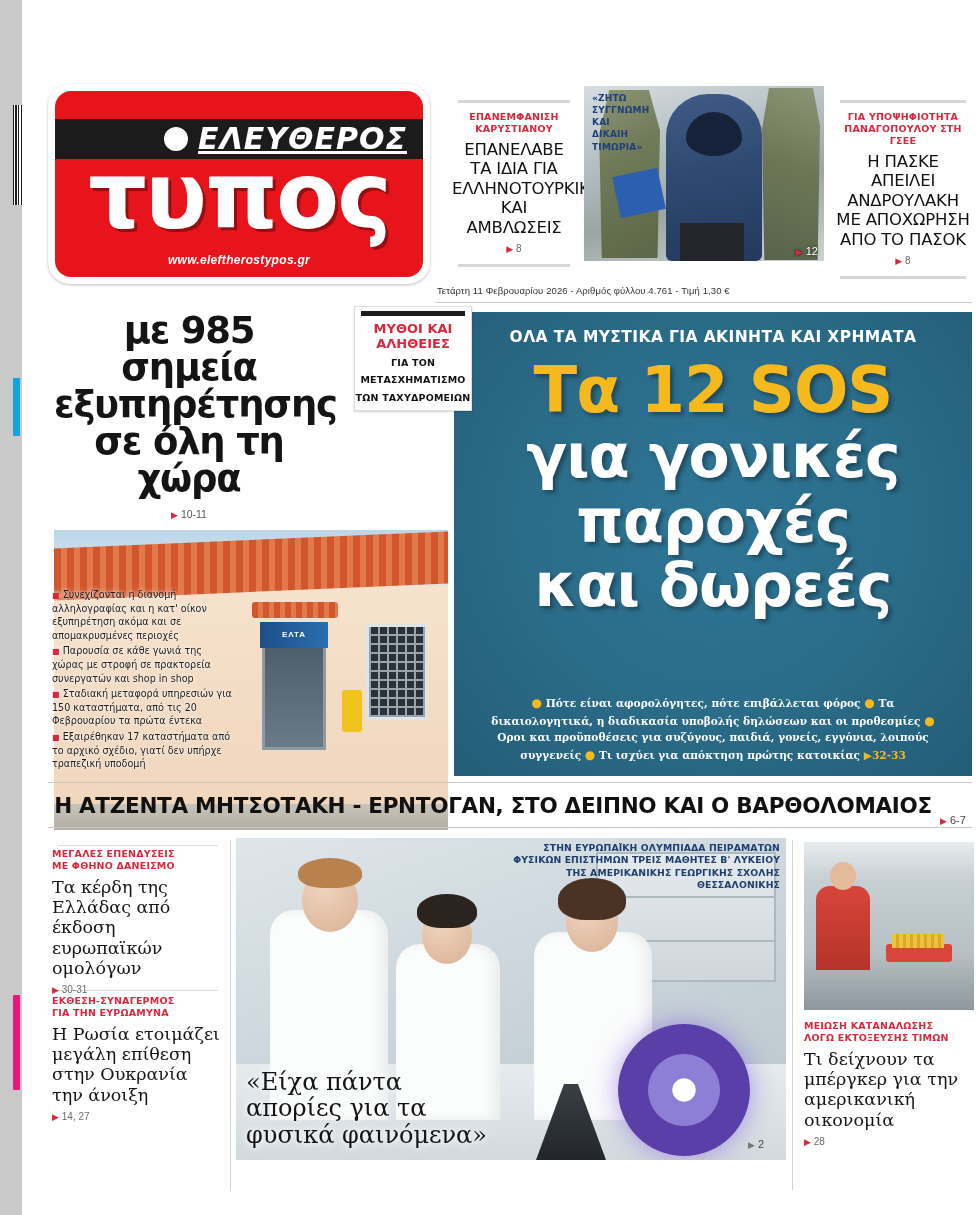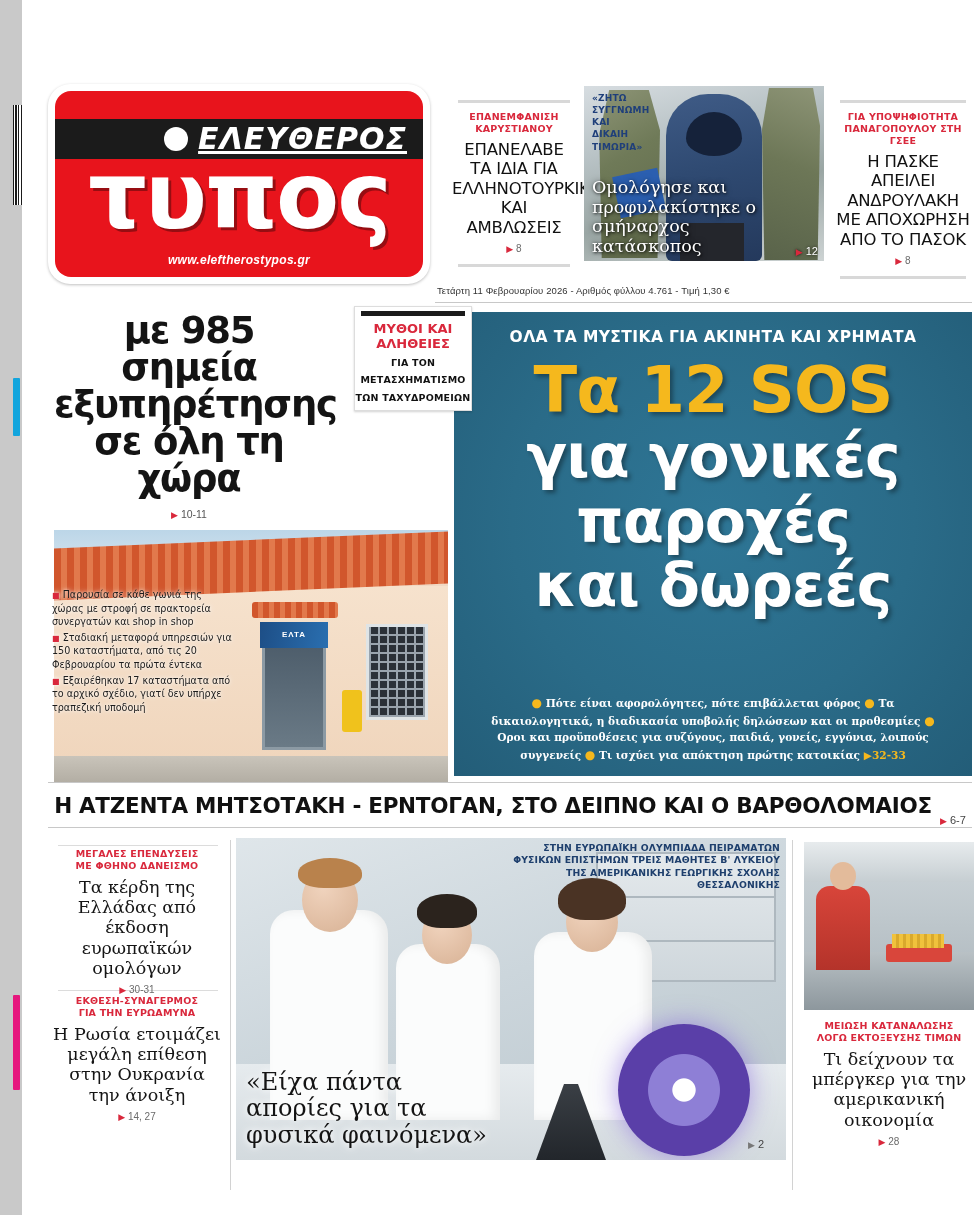--- a/index.html
+++ b/index.html
@@ -192,21 +192,21 @@
     font-family: "DejaVu Sans", sans-serif;
   }
   #myths-box .t2 {
     color: #111; font-size: 9.5px; font-weight: 700; line-height: 1.3;
     margin-top: 5px; letter-spacing: .2px;
     font-family: "DejaVu Sans", sans-serif;
   }
 
   
   #elta-photo {
-    position: absolute; left: 32px; top: 530px; width: 394px; height: 252px;
+    position: absolute; left: 32px; top: 530px; width: 394px; height: 300px;
     overflow: hidden;
     background: linear-gradient(#bcd6e8 0%, #d9e6ef 18%, #f0d9c4 19%, #f4e0cb 100%);
   }
   #elta-photo .roof {
     position: absolute; left: 0; top: 10px; width: 100%; height: 52px;
     background: repeating-linear-gradient(90deg,#d1562c 0 7px,#e2794c 7px 13px);
     transform: skewY(-2.5deg);
   }
   #elta-photo .wall {
     position: absolute; left: 0; top: 56px; width: 100%; bottom: 24px;
@@ -287,21 +287,21 @@
   }
   #agenda-text {
     color: #111; font-size: 21.5px; font-weight: 700; letter-spacing: -.3px;
     font-family: "DejaVu Sans", sans-serif;
   }
   #agenda-pageref { font-size: 11px; color: #444; margin-top: 30px; }
   #agenda-pageref .tri { color: #d9283c; font-size: 9px; }
   #rule-agenda-bot { left: 26px; top: 827px; width: 924px; height: 1px; }
 
   
-  .bot-teaser { position: absolute; text-align: center; }
+  .bot-teaser { position: absolute; }
   .bot-kicker {
     color: #d9283c; font-size: 9.5px; font-weight: 700; line-height: 1.3;
     letter-spacing: .2px; font-family: "DejaVu Sans", sans-serif;
   }
   .bot-head {
     color: #151515; font-size: 17.5px; line-height: 1.16; margin-top: 4px;
     font-family: "DejaVu Serif", serif;
   }
   #teaser-bonds  { left: 30px; top: 848px;  width: 170px; }
   #teaser-russia { left: 30px; top: 995px;  width: 170px; }
@@ -445,21 +445,20 @@
 
   <div id="photo-spy">
     <div class="soldier-l"></div>
     <div class="hooded">
         <div class="hood-face"></div>
       </div>
     <div class="soldier-r"></div>
     <div class="blue-folder"></div>
     <div class="legs"></div>
     <div class="spy-quote">«ΖΗΤΩ ΣΥΓΓΝΩΜΗ ΚΑΙ ΔΙΚΑΙΗ ΤΙΜΩΡΙΑ»</div>
-    <div class="spy-head">Ομολόγησε και προφυλακίστηκε ο σμήναρχος κατάσκοπος</div>
     <div class="photo-pageref"><span class="tri">▶</span> <span>12</span></div>
   </div>
 
   <div class="teaser-col" id="teaser-paske">
     <div class="teaser-rule"></div>
     <div class="kicker">ΓΙΑ ΥΠΟΨΗΦΙΟΤΗΤΑ ΠΑΝΑΓΟΠΟΥΛΟΥ ΣΤΗ ΓΣΕΕ</div>
     <div class="teaser-head">Η ΠΑΣΚΕ ΑΠΕΙΛΕΙ ΑΝΔΡΟΥΛΑΚΗ ΜΕ ΑΠΟΧΩΡΗΣΗ ΑΠΟ ΤΟ ΠΑΣΟΚ</div>
     <div class="pageref"><span class="tri">▶</span> <span>8</span></div>
     <div class="teaser-rule bottom"></div>
   </div>
@@ -487,20 +486,21 @@
     <div class="wall"></div>
     <div class="roof"></div>
     <div class="ground"></div>
     <div class="door"></div>
     <div class="door-awn"></div>
     <div class="door-sign">ΕΛΤΑ</div>
     <div class="window w1"></div>
     <div class="mailbox"></div>
   </div>
   <div class="elta-bullets">
+    <p><span class="sq">■</span> <span>Συνεχίζονται η διανομή αλληλογραφίας και η κατ' οίκον εξυπηρέτηση ακόμα και σε απομακρυσμένες περιοχές</span></p>
     <p><span class="sq">■</span> <span>Παρουσία σε κάθε γωνιά της χώρας με στροφή σε πρακτορεία συνεργατών και shop in shop</span></p>
     <p><span class="sq">■</span> <span>Σταδιακή μεταφορά υπηρεσιών για 150 καταστήματα, από τις 20 Φεβρουαρίου τα πρώτα έντεκα</span></p>
     <p><span class="sq">■</span> <span>Εξαιρέθηκαν 17 καταστήματα από το αρχικό σχέδιο, γιατί δεν υπήρχε τραπεζική υποδομή</span></p>
   </div>
 
   <div id="sos-box">
     <div id="sos-kicker">ΟΛΑ ΤΑ ΜΥΣΤΙΚΑ ΓΙΑ ΑΚΙΝΗΤΑ ΚΑΙ ΧΡΗΜΑΤΑ</div>
     <div class="sos-line" id="sos-l1">Τα 12 SOS</div>
     <div class="sos-line" id="sos-l2">για γονικές</div>
     <div class="sos-line" id="sos-l3">παροχές</div>

